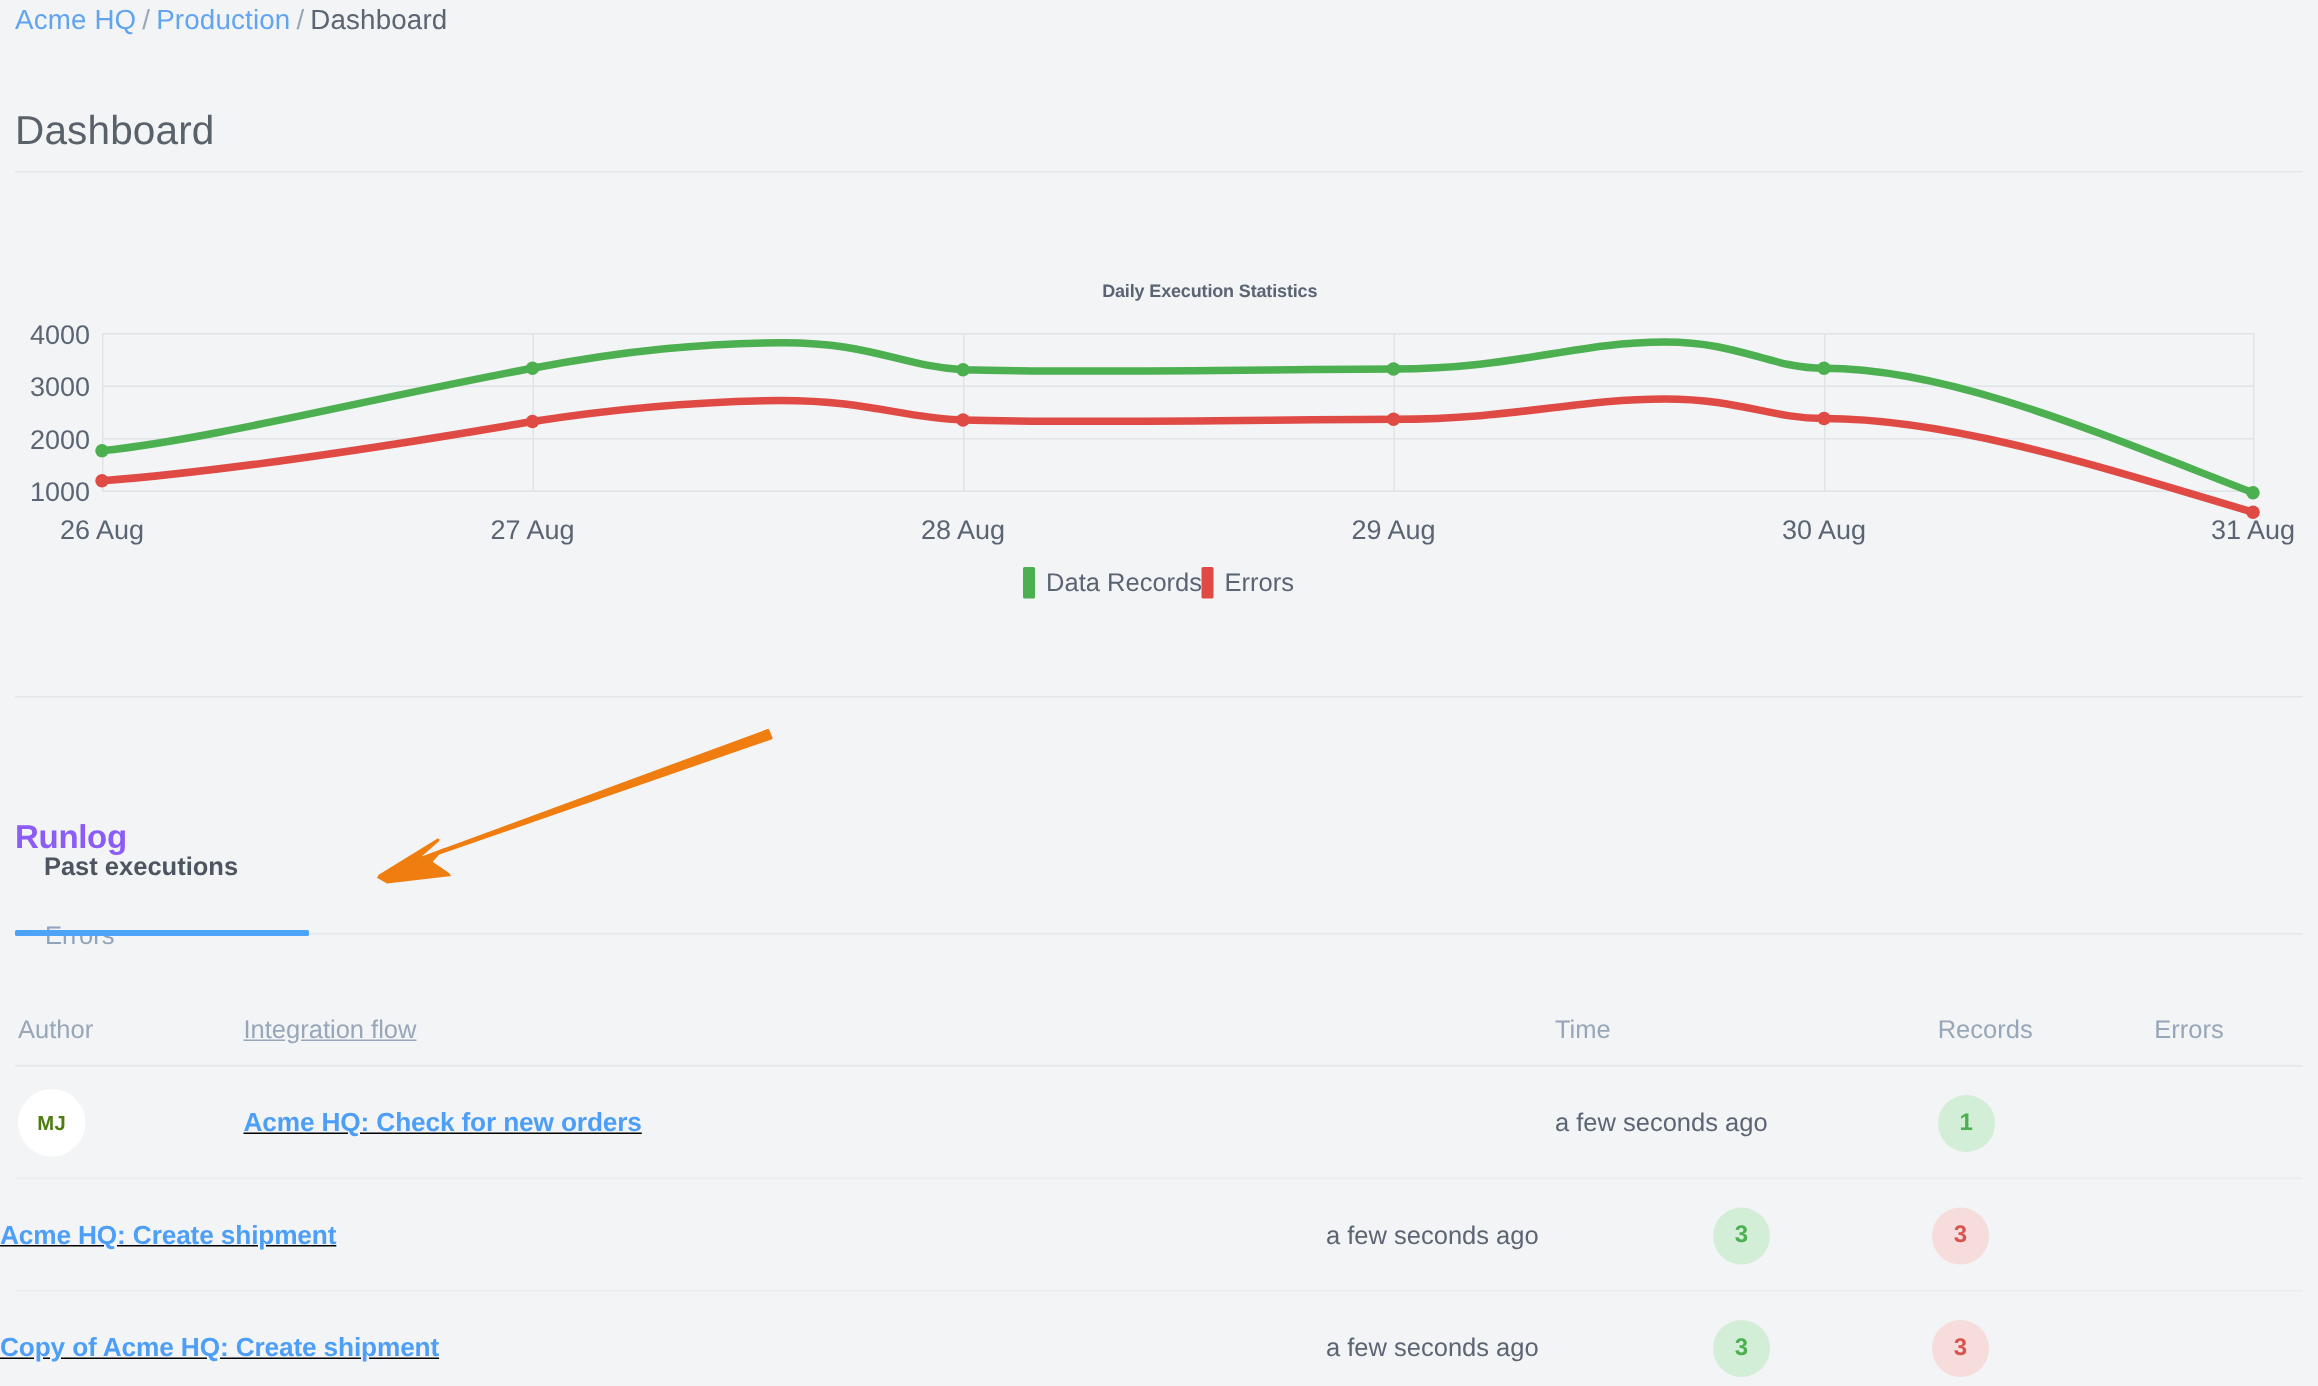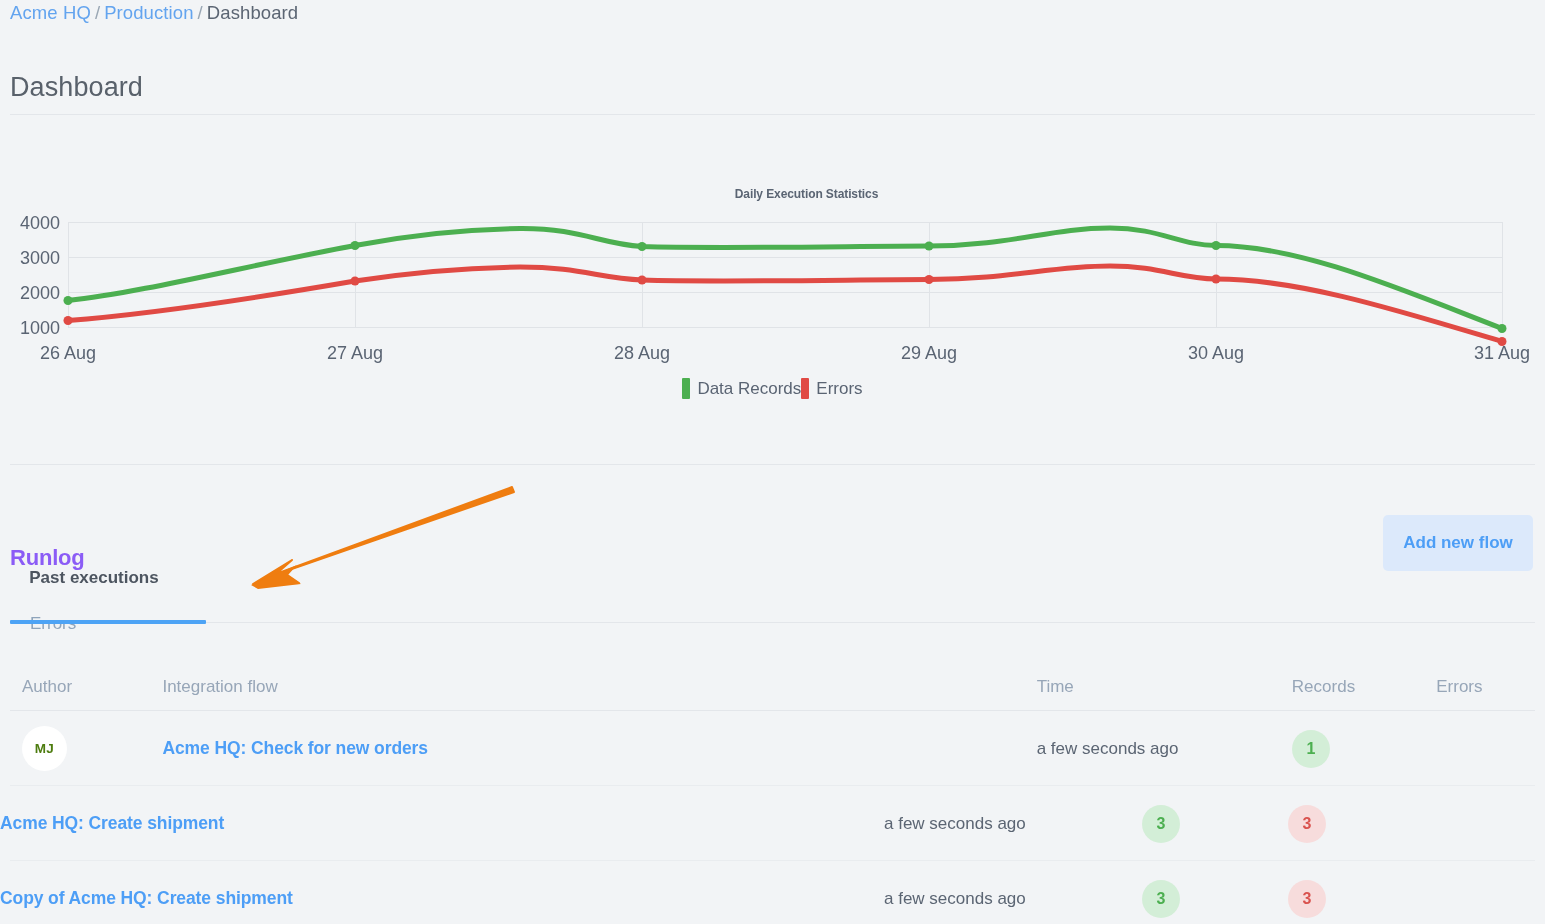--- a/index.html
+++ b/index.html
@@ -87,22 +87,22 @@
   .row { display: flex; align-items: center; height: 75px; position: relative; }
   .row.header { height: 48px; }
   .row.header::after {
     content: ''; position: absolute; left: 10px; bottom: 0; width: 1525px; height: 1px;
     background: #e3e6ea;
   }
   .row.data::after {
     content: ''; position: absolute; left: 10px; bottom: 0; width: 1525px; height: 1px;
     background: #e9ecef;
   }
-  .col-author { width: 164px; padding-left: 22px; }
-  .col-flow   { width: 884px; }
+  .col-author { width: 164px; padding-left: 12px; }
+  .col-flow   { width: 884px; text-decoration: underline; }
   .col-time   { width: 258px; }
   .col-records{ width: 146px; }
   .col-errors { width: 110px; }
 
   .th { font-size: 17px; color: #97a6b8; font-weight: 400; }
 
   .avatar {
     width: 45px; height: 45px; border-radius: 50%;
     background: #ffffff;
     display: flex; align-items: center; justify-content: center;
@@ -224,21 +224,20 @@
 
   <h2 class="runlog-title">Runlog</h2>
 
   <div class="tabs">
     <div class="tab active">Past executions</div>
     <div class="tab inactive">Errors</div>
   </div>
   <div class="tab-underline"></div>
   <div class="tab-baseline"></div>
 
-  <button class="add-flow-btn">Add new flow</button>
 
   <div class="runlog-table">
 
     <div class="row header">
       <div class="col-author th">Author</div>
       <div class="col-flow th">Integration flow</div>
       <div class="col-time th">Time</div>
       <div class="col-records th">Records</div>
       <div class="col-errors th">Errors</div>
     </div>

